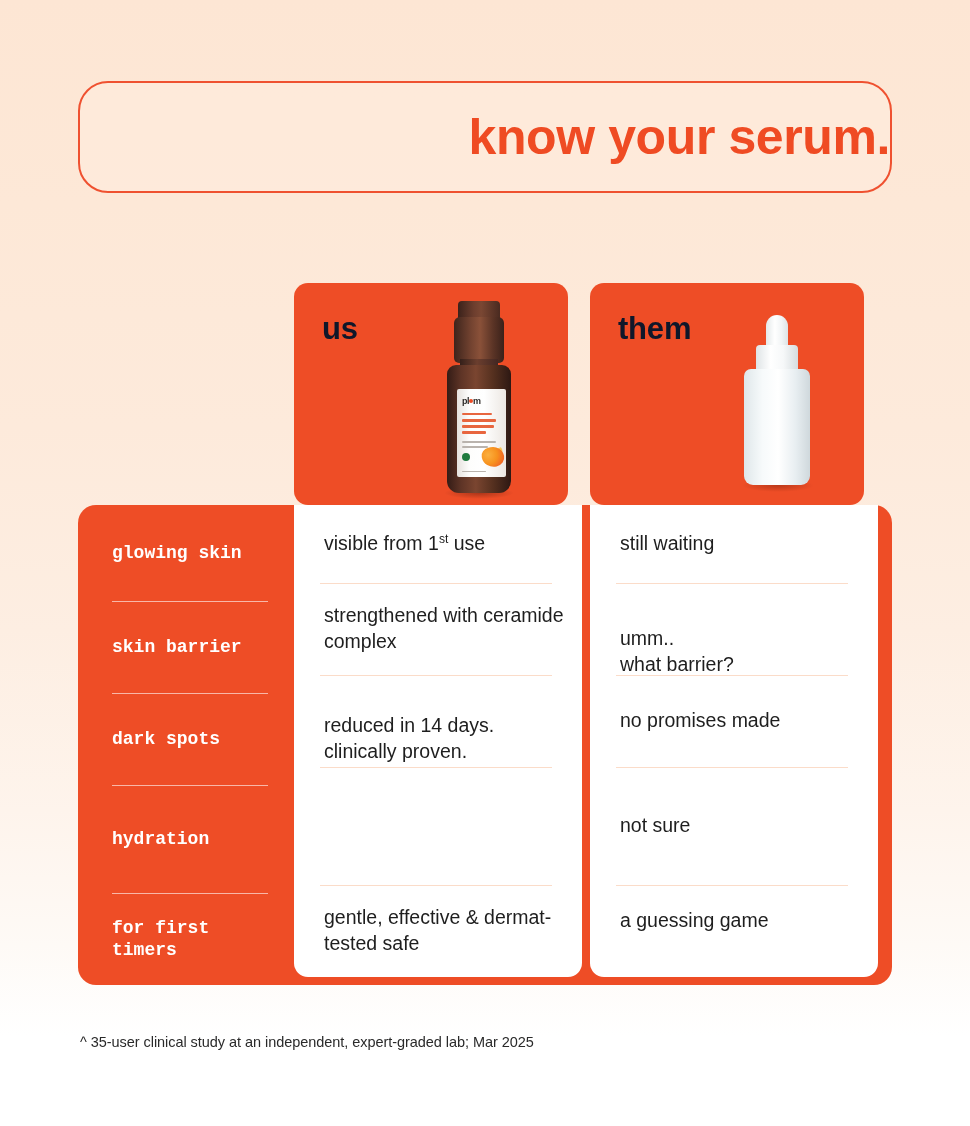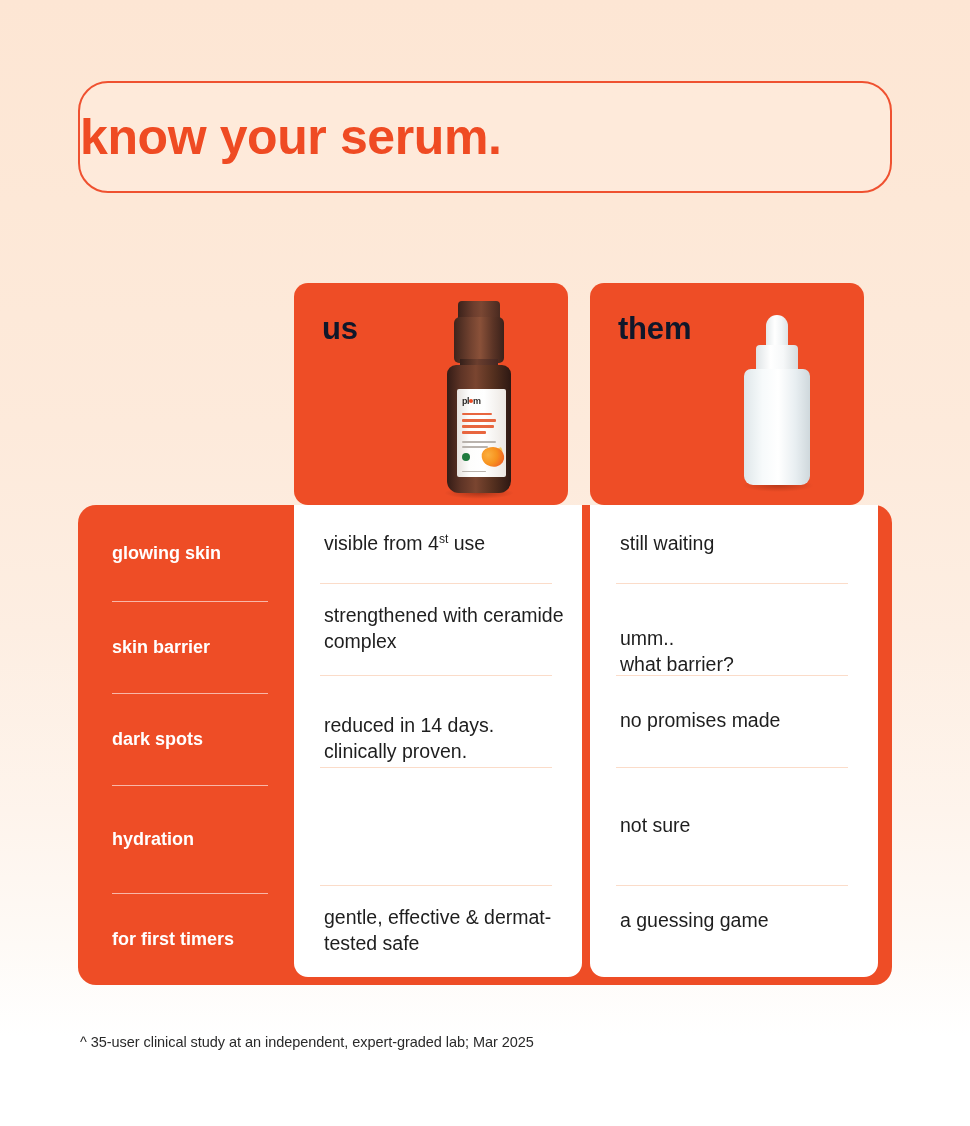--- a/index.html
+++ b/index.html
@@ -37,21 +37,21 @@
     left: 78px;
     top: 81px;
     width: 814px;
     height: 112px;
     box-sizing: border-box;
     border: 2px solid #ef5130;
     border-radius: 30px;
     background: rgba(255, 238, 225, 0.45);
     display: flex;
     align-items: center;
-    justify-content: flex-start;
+    justify-content: flex-end;
   }
   .title-text {
     font-size: 50px;
     font-weight: 700;
     color: #ef4b23;
     letter-spacing: -0.4px;
     line-height: 1;
   }
 
   
@@ -301,20 +301,21 @@
     width: 100%;
     box-sizing: border-box;
     display: flex;
     align-items: center;
   }
 
   
   .col-label .cell {
     padding-left: 34px;
     padding-right: 10px;
+    font-family: Liberation Mono, monospace;
   }
   .lbl-text {
     font-size: 18px;
     font-weight: 700;
     color: #ffffff;
     line-height: 1.25;
   }
   .lbl-divider {
     position: absolute;
     left: 34px;
@@ -428,21 +429,21 @@
         </div>
         <div class="lbl-divider" style="top:388px;"></div>
 
         <div class="cell" style="top:388px;height:92px;">
           <span class="lbl-text">for first timers</span>
         </div>
       </div>
 
       <div class="col-us">
         <div class="cell" style="top:0px;height:78px;">
-          <span class="val-text"><span>visible from 4</span><sup>st</sup><span> use</span></span>
+          <span class="val-text"><span>visible from 1</span><sup>st</sup><span> use</span></span>
         </div>
         <div class="val-divider" style="top:78px;"></div>
 
         <div class="cell" style="top:78px;height:92px;">
           <span class="val-text">strengthened with ceramide complex</span>
         </div>
         <div class="val-divider" style="top:170px;"></div>
 
         <div class="cell" style="top:188px;height:92px;">
           <span class="val-text">reduced in 14 days. clinically proven.</span>

